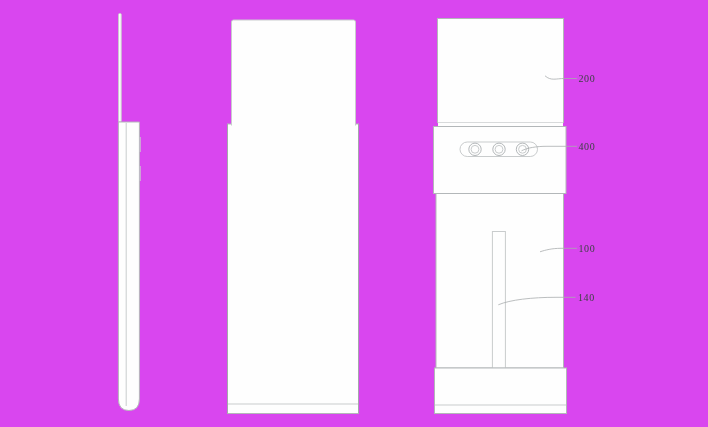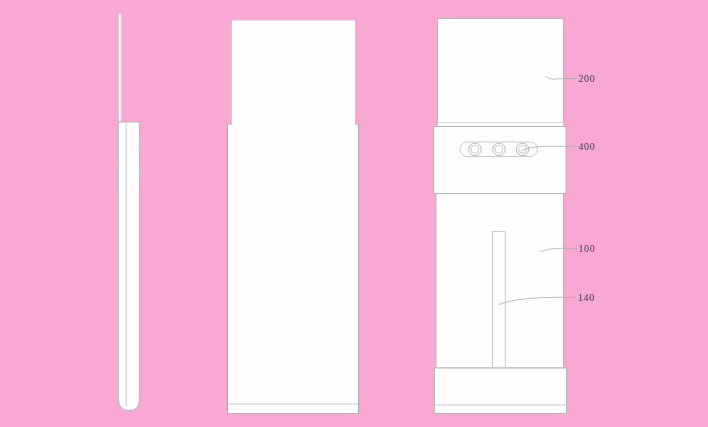--- a/index.html
+++ b/index.html
@@ -1,20 +1,20 @@
 <!DOCTYPE html>
 <html><head>
 <meta charset="utf-8">
 <style>
   html, body { margin: 0; padding: 0; }
   .page {
     position: relative;
     width: 708px;
     height: 427px;
-    background: #f9a8d4;
+    background: #d946ef;
     overflow: hidden;
     font-family: "Liberation Sans", sans-serif;
   }
   svg { display: block; }
   .ln       { fill: none; stroke: #b3b7b9; stroke-width: 1; }
   .ln-light { fill: none; stroke: #c9cccd; stroke-width: 1; }
   .ln-dark  { fill: none; stroke: #a4a8ab; stroke-width: 1; }
   .white    { fill: #fefefe; }
   .white-noln { fill: #fefefe; stroke: none; }
   .leader   { fill: none; stroke: #a9adaf; stroke-width: 0.8; }

